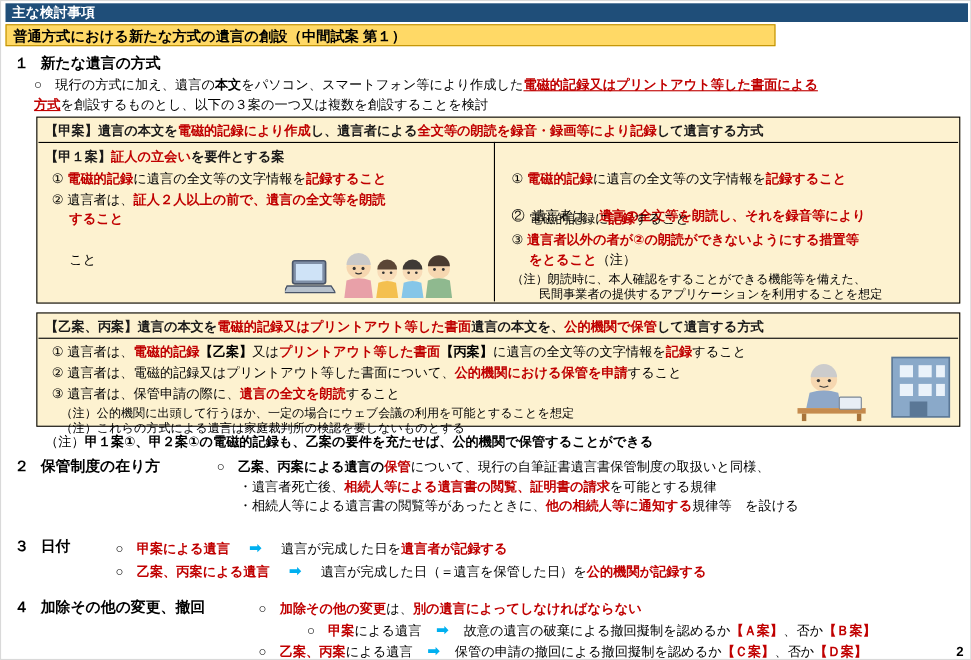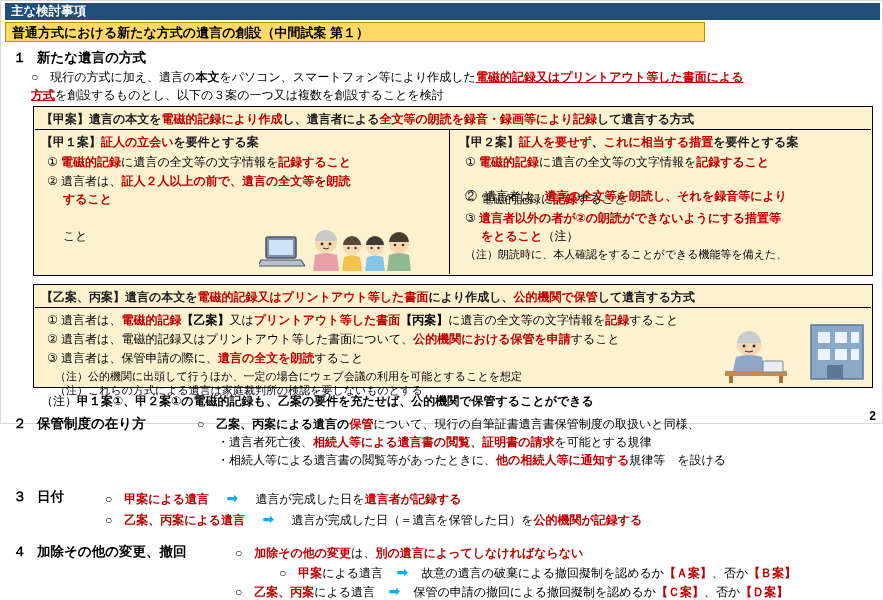--- a/index.html
+++ b/index.html
@@ -12,21 +12,21 @@
     background: #ffffff;
     font-family: "Liberation Sans", "DejaVu Sans", sans-serif;
     font-size: 12px;
     color: #1a1a1a;
     overflow: hidden;
     position: relative;
   }
   .page {
     position: relative;
     width: 883px;
-    height: 424px;
+    height: 600px;
     box-sizing: border-box;
     border: 1px solid #d9d9d9;
   }
   
   .title-bar {
     position: absolute;
     top: 2px; left: 4px;
     width: 875px;
     height: 17px;
     background: #1f4e79;
@@ -195,23 +195,20 @@
 
     <g>
       <ellipse cx="88" cy="15" rx="10" ry="9.5" fill="#f6d7b0"></ellipse>
       <path d="M78 13 a10 10 0 0 1 20 0 z" fill="#4a3b30"></path>
       <circle cx="84" cy="16" r="1.3" fill="#333"></circle>
         <circle cx="92" cy="16" r="1.3" fill="#333"></circle>
       <path d="M78 26 q10 -4 20 0 l2 16 h-24 z" fill="#8fb98f"></path>
     </g>
   </svg>
 
-  <div class="box-head" style="top:133px; left:458px;">
-    <span>【甲２案】</span><span class="red">証人を要せず</span><span>、</span><span class="red">これに相当する措置</span><span>を要件とする案</span>
-  </div>
 
   <div class="line" style="top:153px; left:464px;">
     <span>①</span>
     <span class="red">電磁的記録</span><span>に遺言の全文等の文字情報を</span><span class="red">記録すること</span>
   </div>
 
   <div class="line" style="top:188px; left:464px;font-family:Liberation Mono, monospace;">
     <span>②</span>
     <span>遺言者は、</span><span class="red">遺言の全文等を朗読し、それを録音等により</span>
   </div>
@@ -221,25 +218,26 @@
 
   <div class="line" style="top:209px; left:464px;">
     <span>③</span>
     <span class="red">遺言者以外の者が②の朗読ができないようにする措置等</span>
   </div>
   <div class="line" style="top:227px; left:480px;">
     <span class="red">をとること</span><span>（注）</span>
   </div>
 
   <div class="line small" style="top:245px; left:464px;">（注）朗読時に、本人確認をすることができる機能等を備えた、</div>
+  <div class="line small" style="top:259px; left:489px;">民間事業者の提供するアプリケーションを利用することを想定</div>
 
   <div class="box" style="top:283px; left:32px; width:840px; height:104px;"></div>
 
   <div class="box-head" style="top:288px; left:40px;">
-    <span>【乙案、丙案】</span><span>遺言の本文を</span><span class="red">電磁的記録又はプリントアウト等した書面</span><span>により作成し、</span><span class="red">公的機関で保管</span><span>して遺言する方式</span>
+    <span>【乙案、丙案】</span><span>遺言の本文を</span><span class="red">電磁的記録又はプリントアウト等した書面</span><span>遺言の本文を、</span><span class="red">公的機関で保管</span><span>して遺言する方式</span>
   </div>
   <div class="hline" style="top:306px; left:34px; width:836px;"></div>
 
   <div class="line" style="top:311px; left:46px;">
     <span>①</span>
     <span>遺言者は、</span><span class="red">電磁的記録</span><span class="bold">【乙案】</span><span>又は</span><span class="red">プリントアウト等した書面</span><span class="bold">【丙案】</span><span>に遺言の全文等の文字情報を</span><span class="red">記録</span><span>すること</span>
   </div>
 
   <div class="line" style="top:330px; left:46px;">
     <span>②</span>

